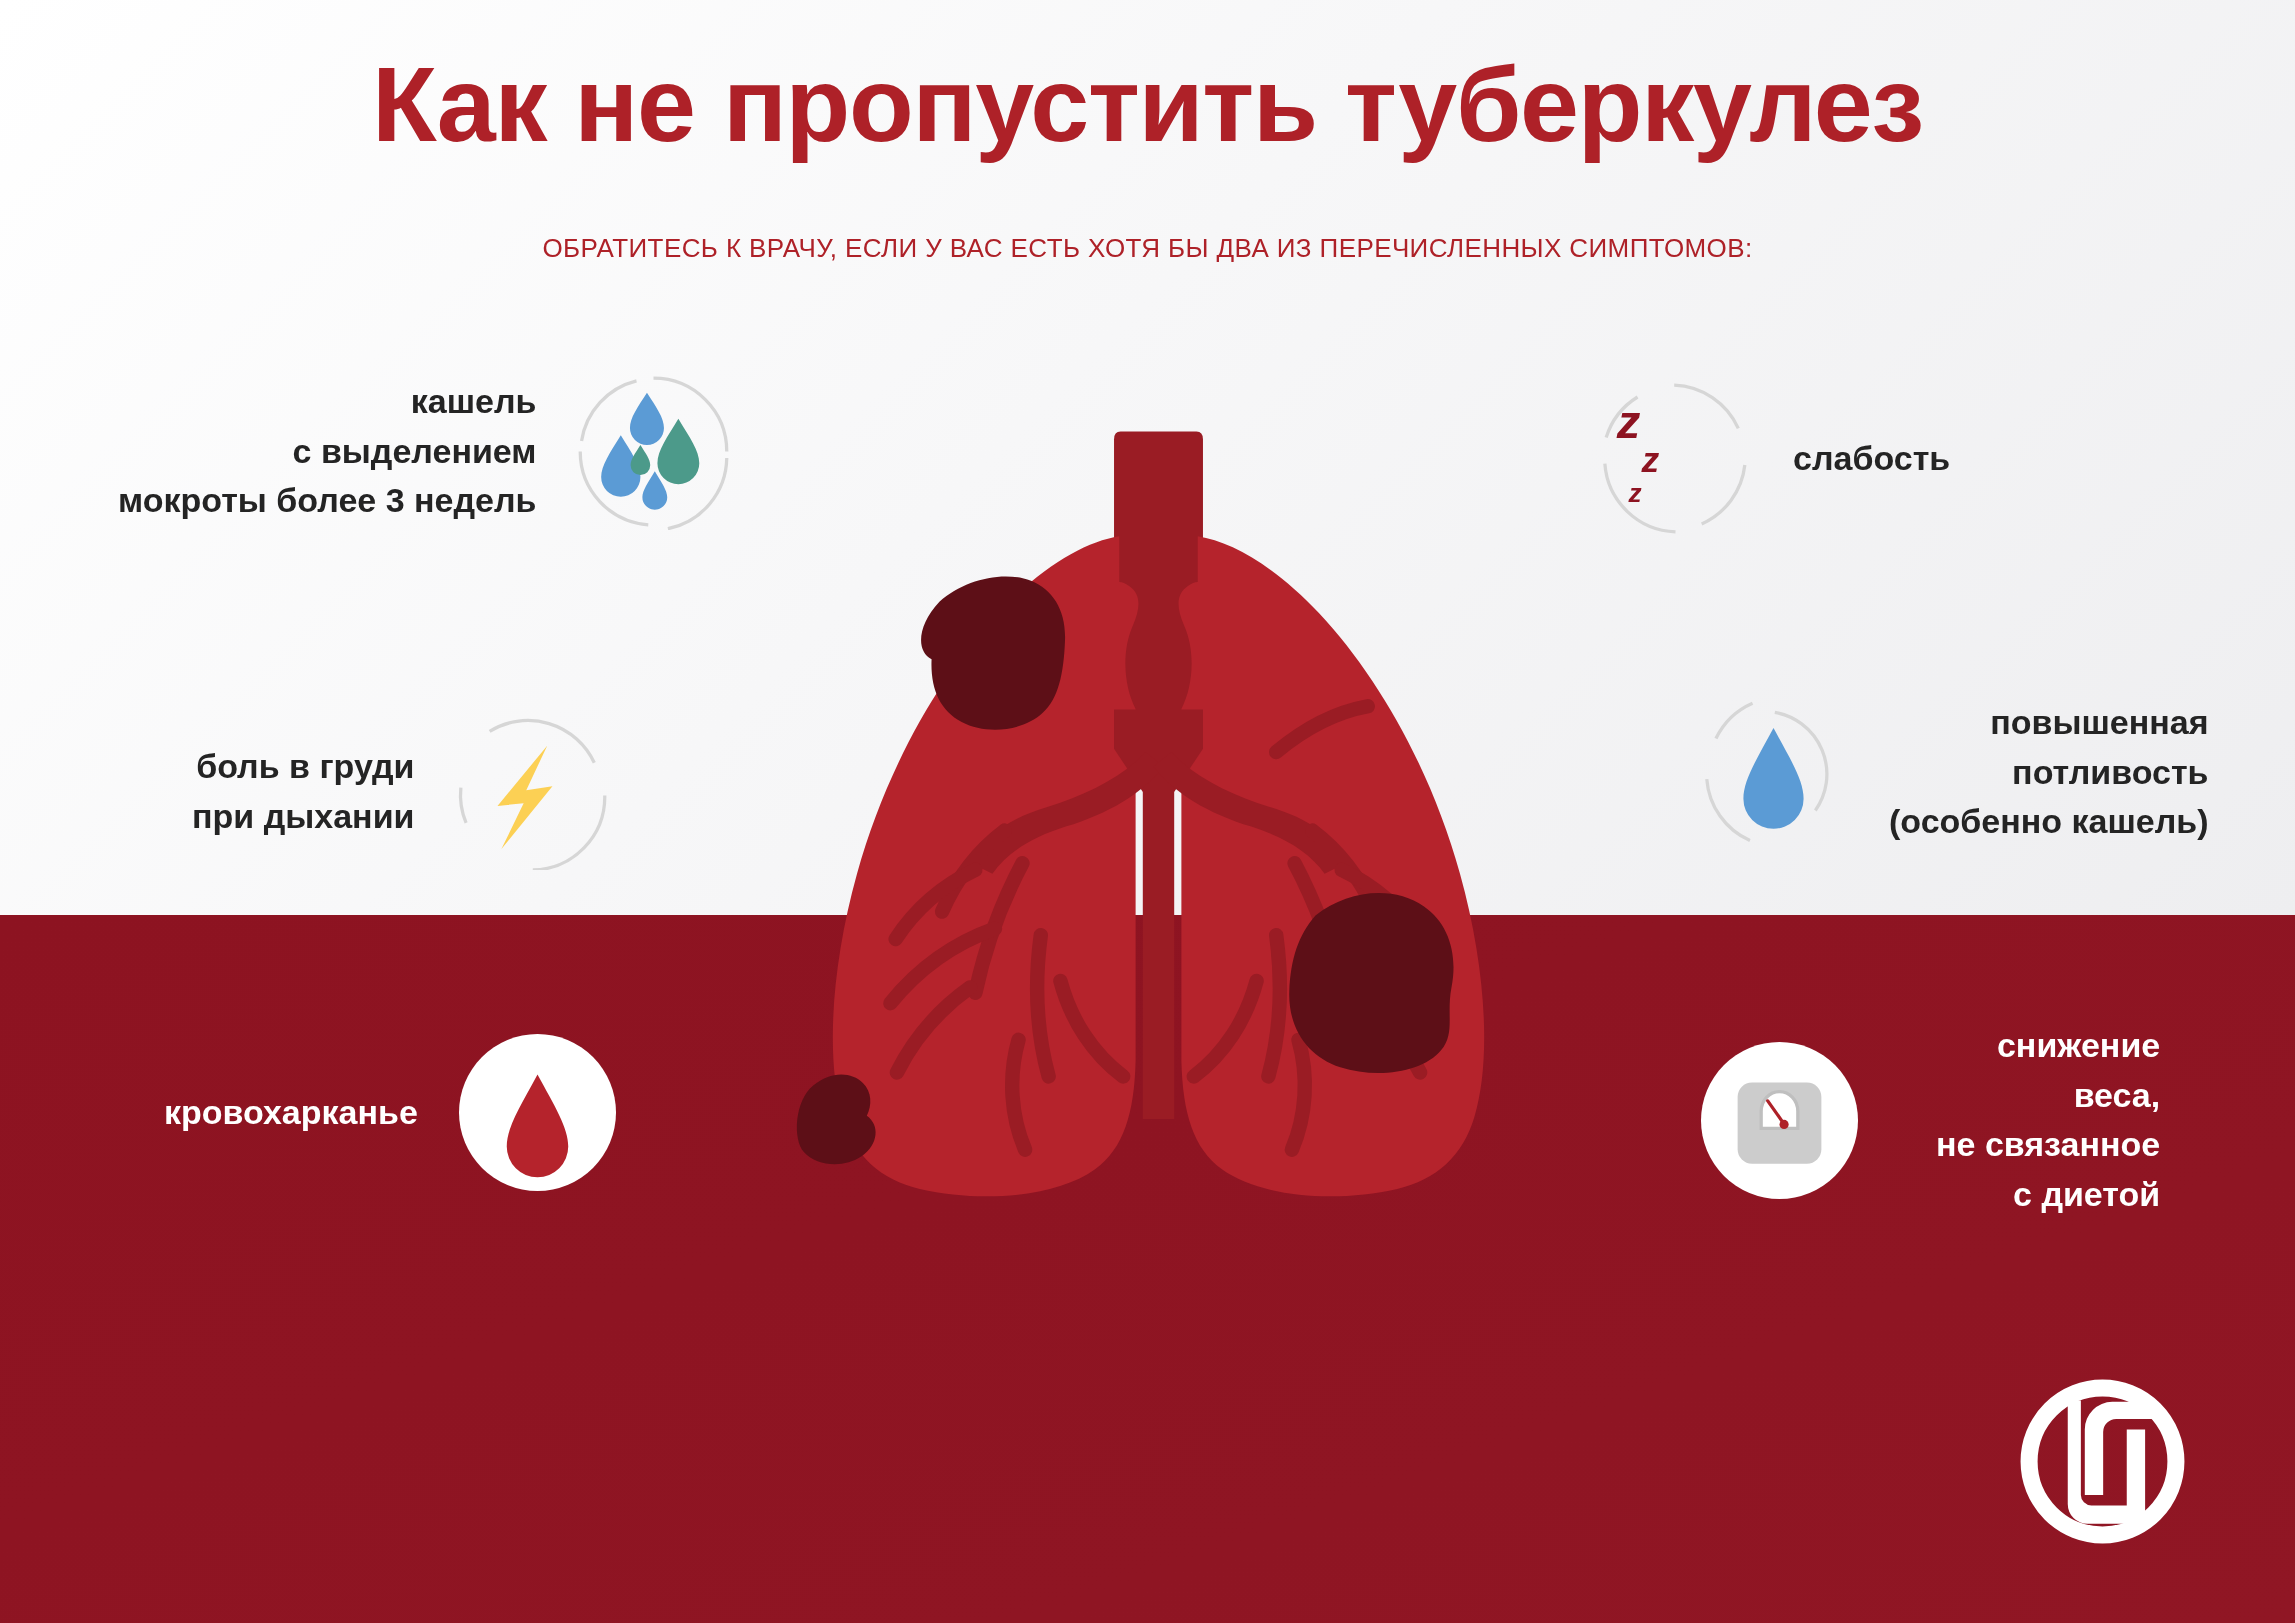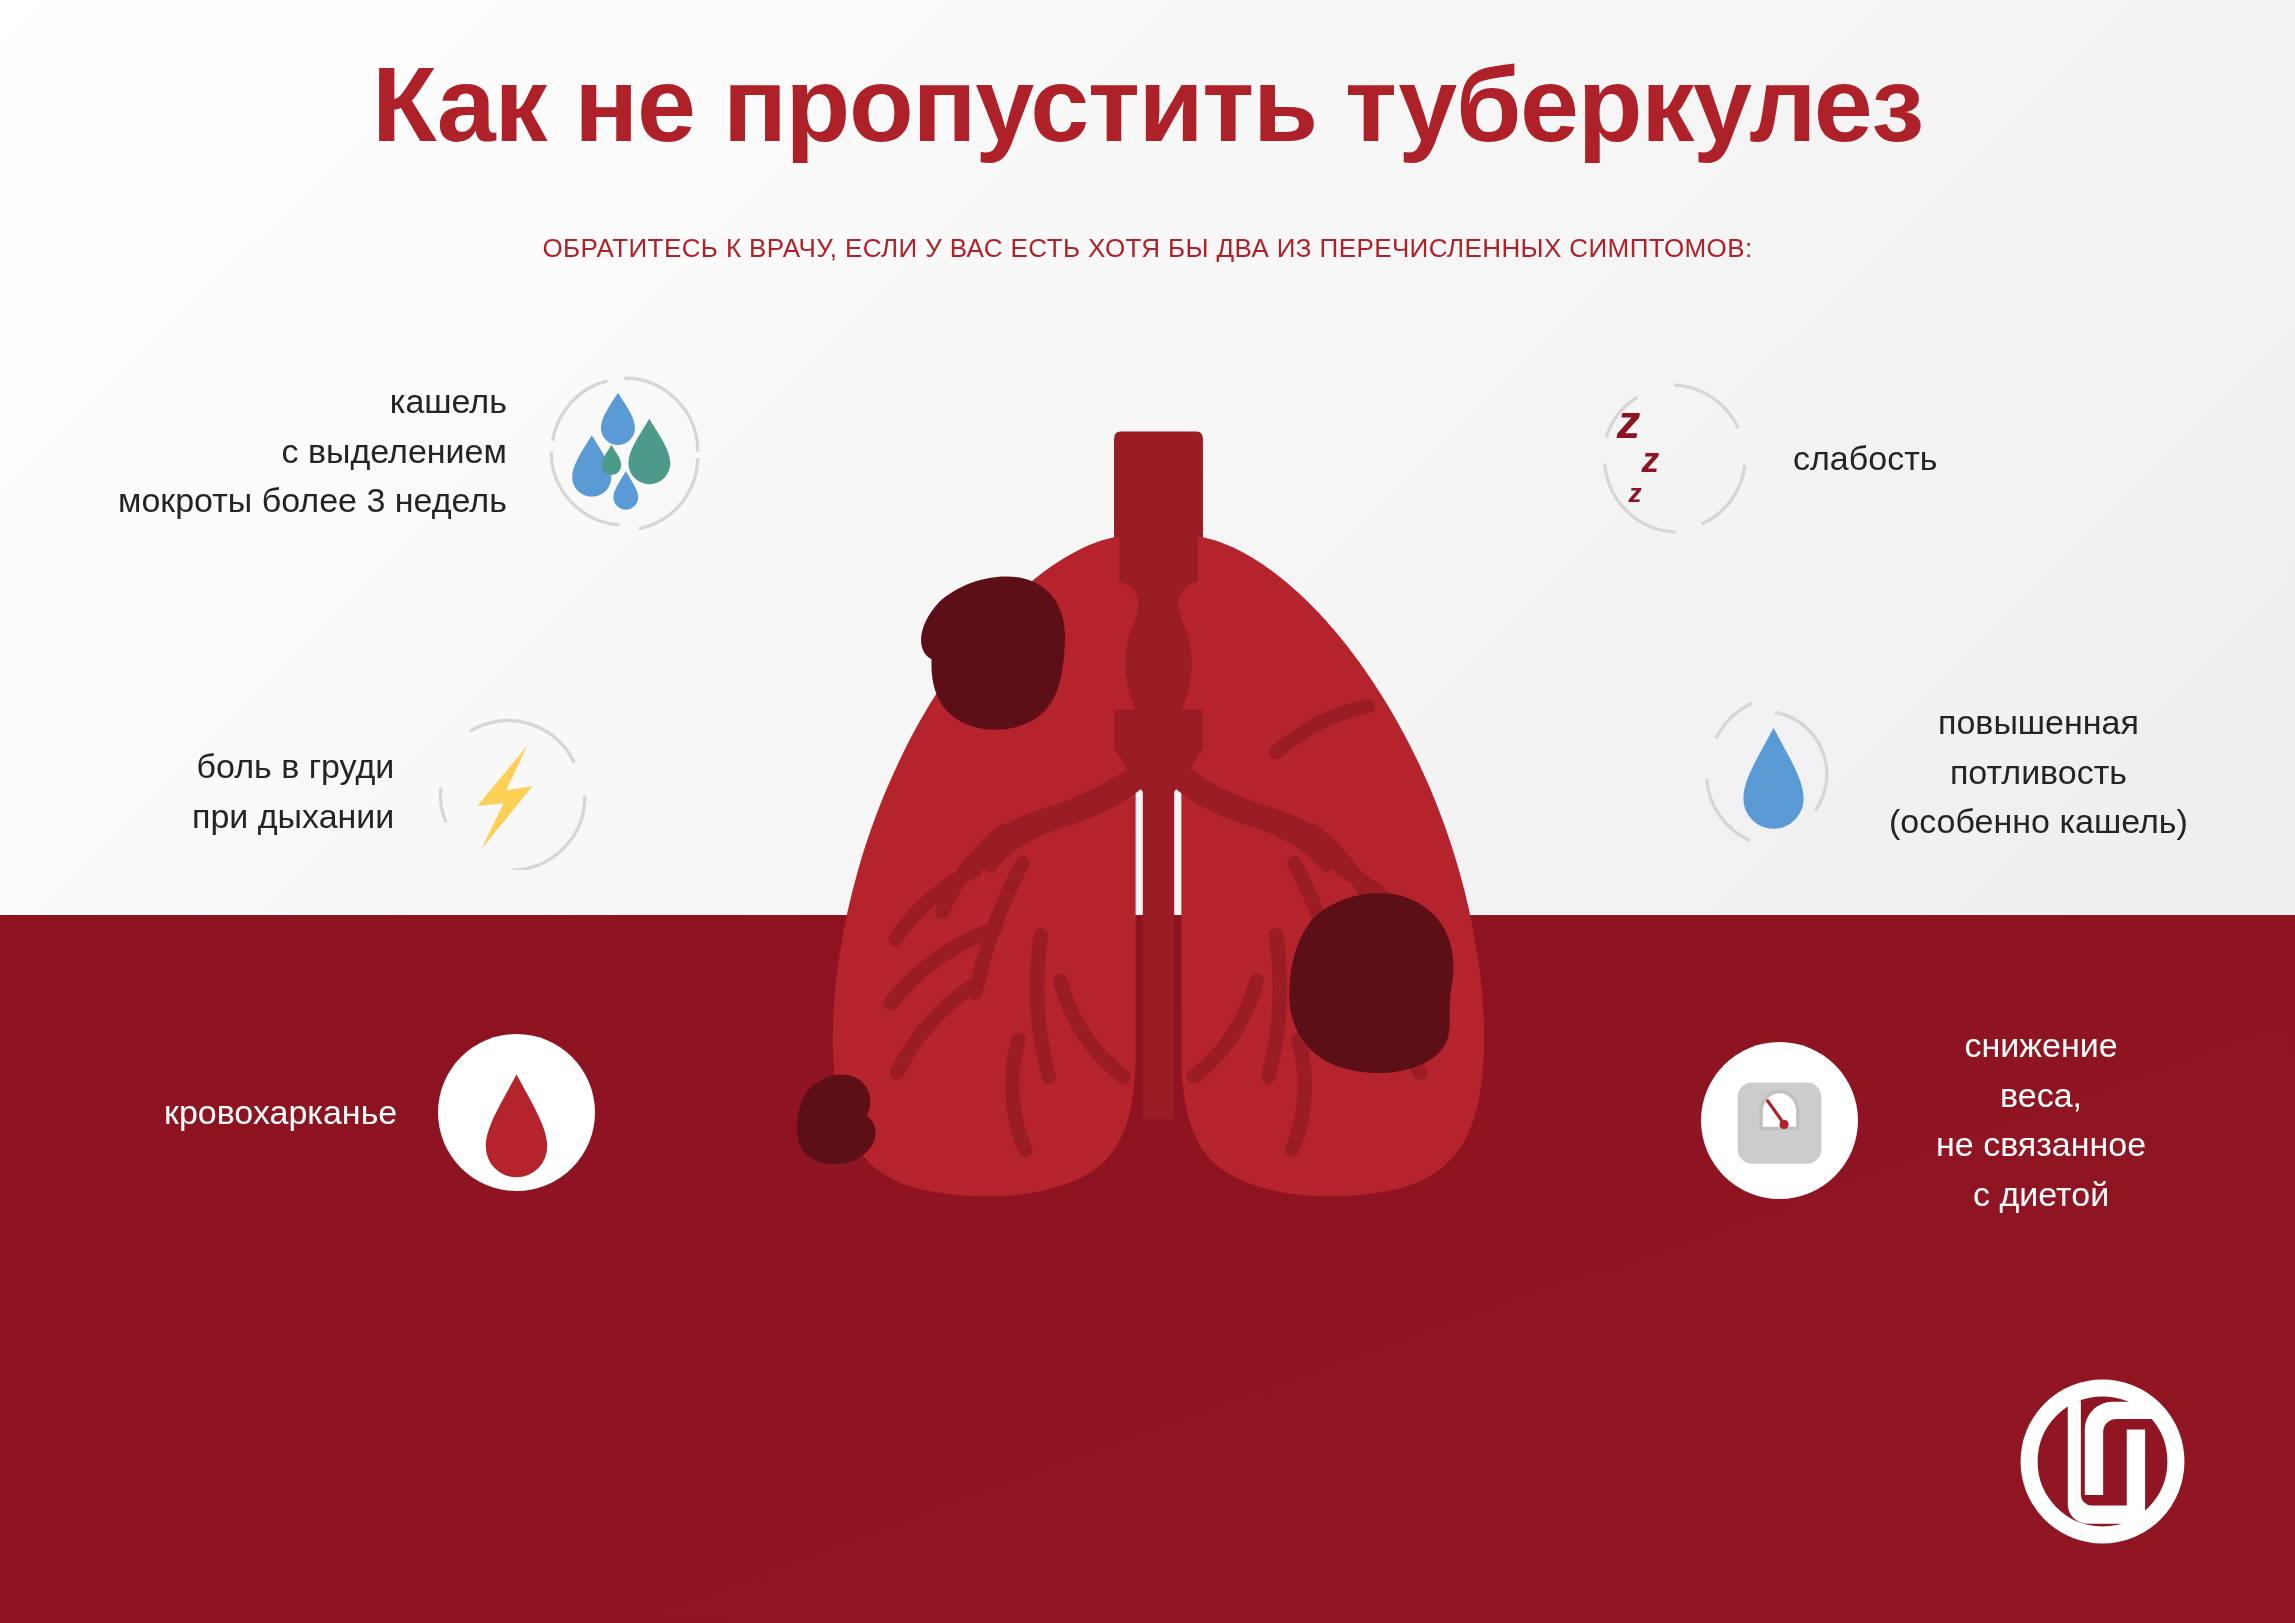--- a/index.html
+++ b/index.html
@@ -70,26 +70,27 @@
     align-items: center;
   }
   .sym .labels {
     display: flex;
     flex-direction: column;
     justify-content: center;
   }
   .sym .labels span {
     display: block;
     white-space: nowrap;
+    font-weight: bold;
   }
   .dark-txt .labels span { color: #242424; }
   .light-txt .labels span { color: #ffffff; }
 
   .t-right .labels { align-items: flex-end; text-align: right; }
-  .t-left  .labels { align-items: center; text-align: left; }
+  .t-left  .labels { align-items: flex-end; text-align: left; }
 
   .icon-wrap {
     position: relative;
     flex: none;
     display: flex;
     align-items: center;
     justify-content: center;
   }
 
   

